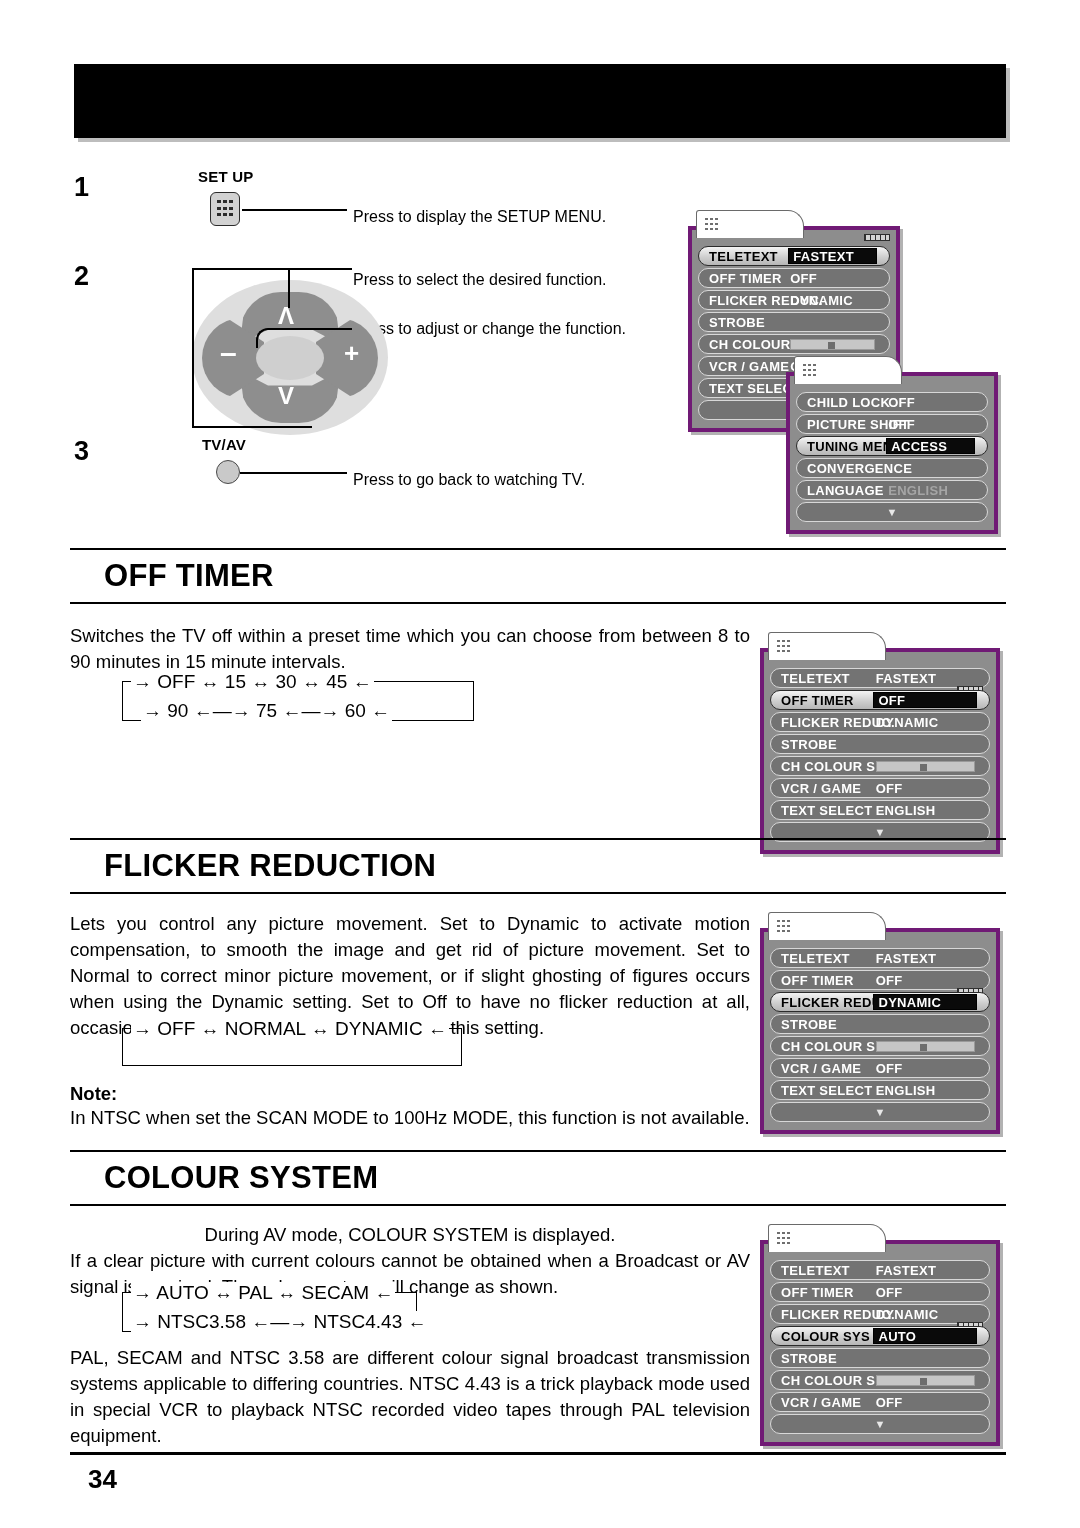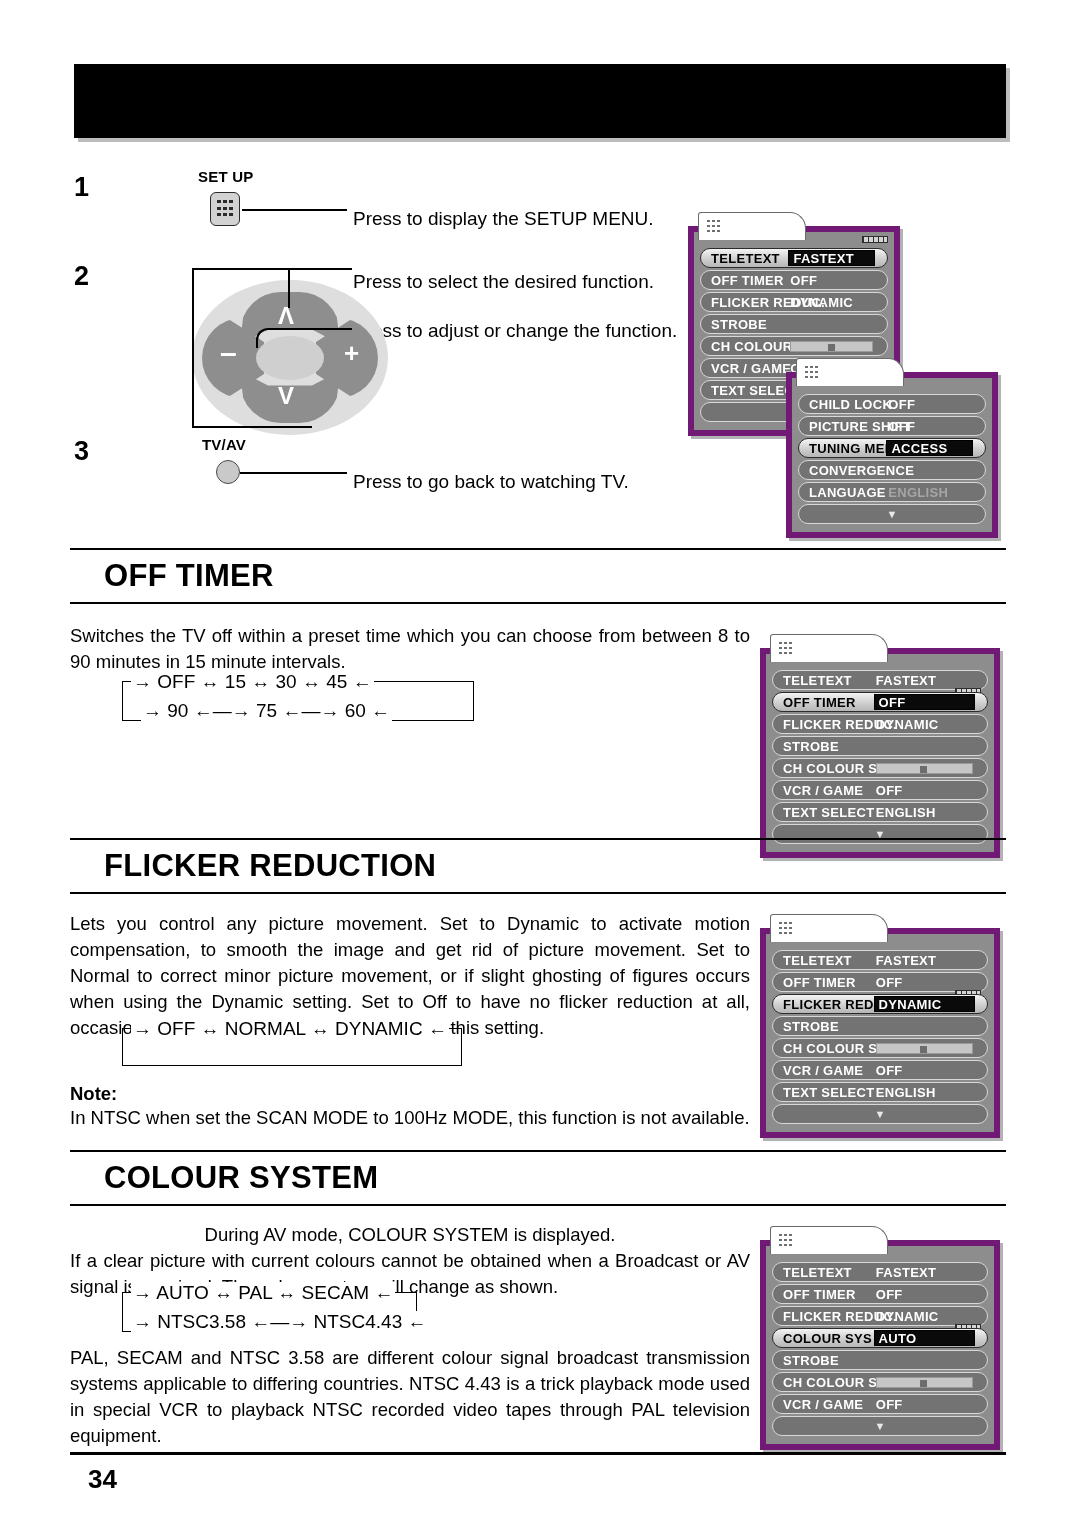--- a/index.html
+++ b/index.html
@@ -42,21 +42,21 @@
     position: absolute;
     font-size: 15px;
     letter-spacing: .2px;
     font-weight: bold;
   }
   .caplabel.setup { left: 128px; top: 0px; }
   .caplabel.tvav  { left: 132px; top: 268px; }
 
   .instr {
     position: absolute;
-    font-size: 19px;
+    font-size: 16px;
     white-space: nowrap;
     text-align: center;
   }
   .instr.i1 { left: 283px; top: 40px; }
   .instr.i2 { left: 283px; top: 103px; }
   .instr.i3 { left: 283px; top: 152px; }
   .instr.i4 { left: 283px; top: 303px; }
 
   
   .setup-btn {
@@ -198,21 +198,21 @@
     position: absolute;
     white-space: nowrap;
     background: #fff;
     padding: 0 2px;
   }
 
   
   .osd {
     position: absolute;
     background: #8d8d8d;
-    border: 6px solid #701a75;
+    border: 4px solid #701a75;
     box-shadow: 3px 3px 0 rgba(0,0,0,.30);
     padding: 4px 6px 6px 6px;
   }
   .osd-tab {
     position: absolute;
     left: 4px; top: -20px;
     height: 28px;
     background: #ffffff;
     border: 1.5px solid #6a6a6a;
     border-bottom: none;

